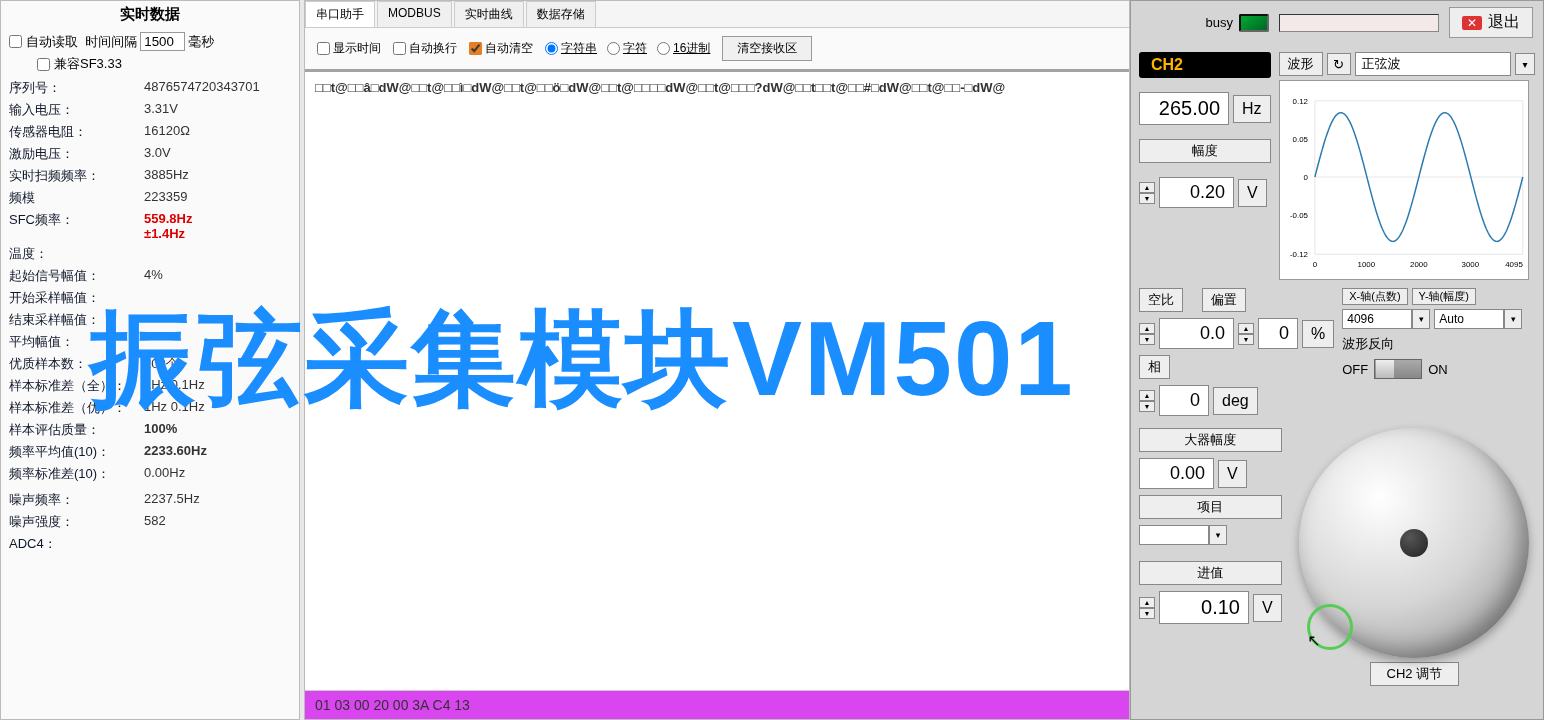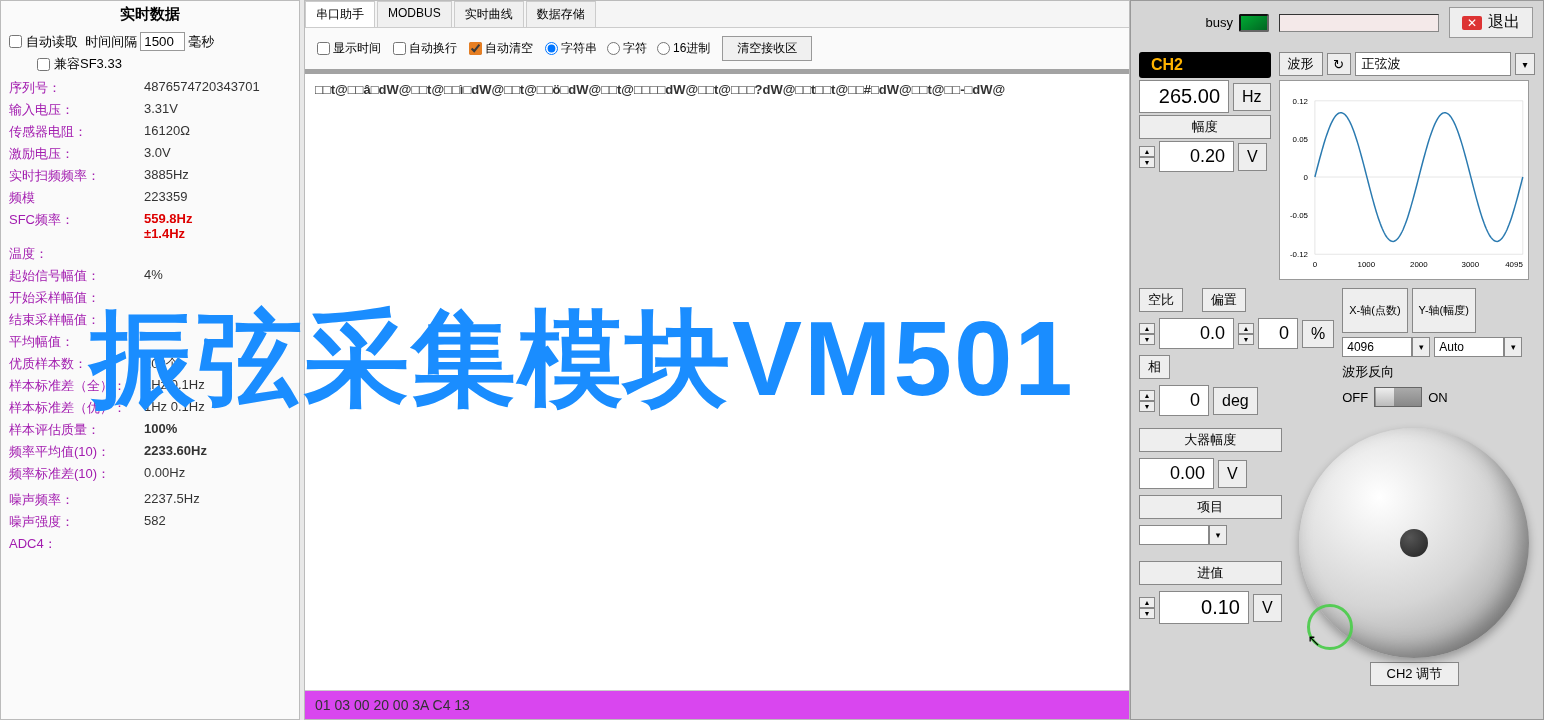--- a/index.html
+++ b/index.html
@@ -6,71 +6,71 @@
 body { background: #e8e8e8; width: 1544px; height: 720px; overflow: hidden; position: relative; font-size: 13px; }
 .app { display: flex; height: 100%; }
 .left-panel { width: 300px; background: #fafafa; border: 1px solid #bbb; padding: 4px 8px; }
 .left-panel h3 { text-align: center; font-size: 15px; font-weight: bold; margin-bottom: 8px; }
 .auto-row { display: flex; align-items: center; margin-bottom: 4px; font-size: 13px; }
 .auto-row input[type=checkbox] { margin-right: 4px; }
 .auto-row input[type=text] { width: 45px; border: 1px solid #999; padding: 1px 3px; margin: 0 3px; }
 .compat { margin-left: 28px; margin-bottom: 6px; display: flex; align-items: center; font-size: 13px; }
 .compat input { margin-right: 4px; }
 .data-row { display: flex; margin-bottom: 4px; font-size: 13px; color: #444; }
-.data-row .lbl { width: 135px; color: #a21caf; }
+.data-row .lbl { width: 135px; color: #0f172a; }
 .data-row .val { color: #333; }
 .data-row .val.red { color: #d00; font-weight: bold; }
 .data-row .val.bold { font-weight: bold; color: #333; }
 
 .mid-panel { flex: 1; background: #fff; border: 1px solid #bbb; margin-left: 4px; display: flex; flex-direction: column; }
 .tabs { display: flex; border-bottom: 1px solid #ccc; background: #f5f5f5; }
 .tab { padding: 4px 10px; font-size: 12px; border: 1px solid #ccc; border-bottom: none; margin-right: 2px; background: #f0f0f0; cursor: pointer; }
 .tab.active { background: #fff; }
-.tab-controls { padding: 8px 12px; display: flex; align-items: center; gap: 12px; border-bottom: 5px solid #a3a3a3; background: #fafafa; }
+.tab-controls { padding: 8px 12px; display: flex; align-items: center; gap: 12px; border-bottom: 3px solid #a3a3a3; background: #fafafa; }
 .chk { display: flex; align-items: center; font-size: 12px; gap: 3px; }
 .chk input { margin: 0; }
 .chk.checked input { accent-color: #e67e22; }
-.radios { display: flex; gap: 10px; }
+.radios { display: flex; gap: 10px; text-decoration: underline; }
 .rad { display: flex; align-items: center; font-size: 12px; gap: 3px; }
 .btn-clear { padding: 3px 14px; font-size: 12px; background: #f0f0f0; border: 1px solid #999; cursor: pointer; }
 .receive-area { flex: 1; padding: 8px 10px; font-size: 13px; font-weight: bold; color: #333; word-break: break-all; overflow: auto; background: #fff; }
 .send-area { border-top: 1px solid #ccc; padding: 6px 10px; font-size: 14px; color: #333; background: #d946ef; }
 
 .right-panel { width: 414px; background: #d5d5d5; border: 1px solid #999; position: relative; }
 .rp-header { display: flex; justify-content: flex-end; align-items: center; padding: 6px 10px; gap: 10px; }
 .busy { display: flex; align-items: center; gap: 6px; font-size: 13px; }
 .busy-led { width: 30px; height: 18px; background: linear-gradient(145deg,#0a3,#062); border: 2px inset #666; border-radius: 2px; }
 .progress { width: 160px; height: 18px; background: #f4e9e9; border: 1px inset #888; }
 .exit-btn { display: flex; align-items: center; gap: 6px; padding: 4px 12px; background: #eee; border: 1px solid #999; cursor: pointer; font-size: 16px; }
 .exit-x { background: #d33; color: #fff; padding: 0 5px; font-size: 12px; border-radius: 2px; }
 
 .rp-body { padding: 8px; display: flex; flex-direction: column; gap: 8px; }
 .rp-top-row { display: flex; gap: 8px; align-items: flex-start; }
-.rp-col1 { display: flex; flex-direction: column; gap: 2px; }
+.rp-col1 { display: flex; flex-direction: column; gap: 14px; }
 .ch-badge { background: #000; color: #ffb300; font-weight: bold; padding: 4px 12px; font-size: 16px; border-radius: 3px; }
 .btn-sm { background: #eee; border: 1px solid #888; padding: 2px 8px; font-size: 13px; cursor: pointer; }
 .value-row { display: flex; align-items: center; gap: 4px; }
 .value-box { background: #fff; border: 1px solid #888; padding: 4px 8px; font-size: 20px; text-align: right; min-width: 90px; }
 .value-box.sm { font-size: 18px; min-width: 75px; }
 .unit-box { background: #eee; border: 1px solid #888; padding: 4px 8px; font-size: 16px; }
 .spinner { display: flex; flex-direction: column; }
 .spinner button { width: 16px; height: 11px; font-size: 7px; line-height: 7px; padding: 0; border: 1px solid #888; background: #eee; cursor: pointer; }
 
 .wave-area { flex: 1; }
 .wave-top { display: flex; gap: 4px; align-items: center; margin-bottom: 4px; }
 .wave-sel { background: #fff; border: 1px solid #888; padding: 2px 6px; font-size: 13px; flex: 1; }
 .refresh-btn { background: #eee; border: 1px solid #888; width: 24px; height: 22px; cursor: pointer; display:flex; align-items:center; justify-content:center;}
 .sel-btn { background: #eee; border: 1px solid #888; width: 20px; height: 22px; cursor: pointer; font-size: 10px; }
 .wave-plot { width: 250px; height: 200px; background: #fff; border: 1px solid #999; position: relative; }
 .wave-plot svg { width: 100%; height: 100%; }
 
 .rp-mid { display: flex; gap: 8px; }
 .rp-mid-left { display: flex; flex-direction: column; gap: 6px; }
 .axis-row { display: flex; gap: 4px; align-items: center; }
-.axis-lbl { background: #eee; border: 1px solid #888; padding: 14px 6px; font-size: 11px; }
+.axis-lbl { background: #eee; border: 1px solid #888; padding: 0 6px; font-size: 11px; }
 
 .invert-row { display: flex; align-items: center; gap: 6px; margin-top: 6px; }
 .toggle { width: 48px; height: 20px; background: linear-gradient(#aaa,#888); border: 1px solid #666; position: relative; }
 .toggle .knob { width: 18px; height: 18px; background: linear-gradient(#eee,#bbb); position: absolute; left: 1px; top: 0; }
 
 .bottom-row { display: flex; gap: 12px; align-items: flex-start; margin-top: 4px; }
 .bottom-left { display: flex; flex-direction: column; gap: 6px; }
 .sel-combo { display: flex; }
 .sel-combo input { background: #fff; border: 1px solid #888; padding: 2px 4px; width: 70px; font-size: 12px; }
 .sel-combo button { background: #eee; border: 1px solid #888; width: 18px; cursor: pointer; font-size: 9px; }

